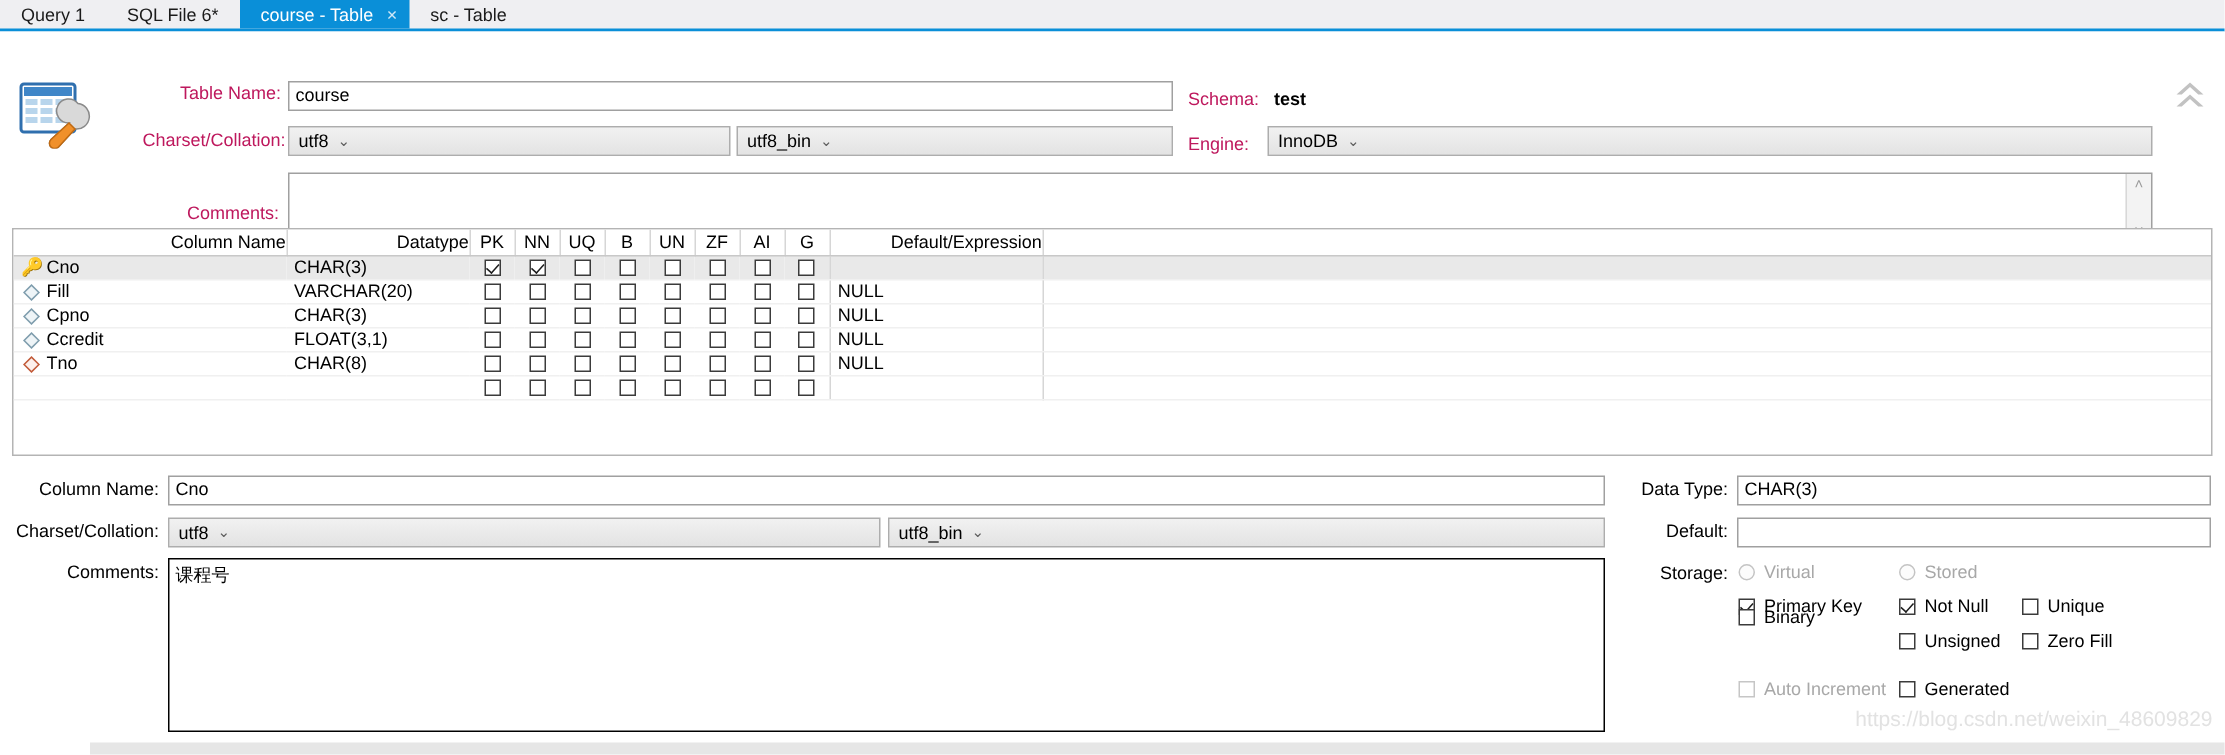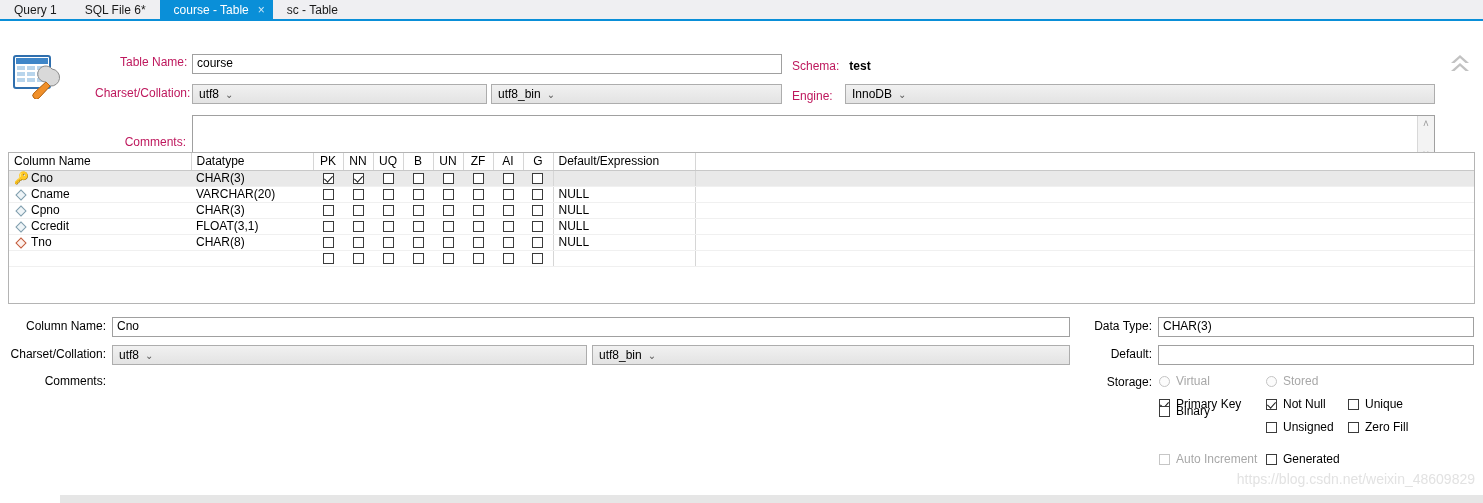--- a/index.html
+++ b/index.html
@@ -131,21 +131,21 @@
     overflow:hidden;
   }
   table.grid {
     border-collapse:collapse;
     width:100%;
     font-size:12px;
     table-layout:fixed;
   }
   table.grid th {
     font-weight:normal;
-    text-align:left;
+    text-align:right;
     height:17px;
     padding:0 0 0 5px;
     border-right:1px solid #d6d6d6;
     border-bottom:1px solid #c8c8c8;
     background:#fff;
     color:#000;
     white-space:nowrap;
   }
   table.grid th.c { text-align:center; padding:0; }
   table.grid td {
@@ -357,21 +357,21 @@
           <td class="c"><span class="cb"></span></td>
           <td class="c"><span class="cb"></span></td>
           <td class="c"><span class="cb"></span></td>
           <td class="c"><span class="cb"></span></td>
           <td class="c"><span class="cb"></span></td>
           <td class="c"><span class="cb"></span></td>
           <td class="defcell"></td>
           <td></td>
         </tr>
         <tr>
-          <td><span class="ico"><span class="dia"></span></span><span>Cname</span></td>
+          <td><span class="ico"><span class="dia"></span></span><span>Fill</span></td>
           <td>VARCHAR(20)</td>
           <td class="c"><span class="cb"></span></td>
           <td class="c"><span class="cb"></span></td>
           <td class="c"><span class="cb"></span></td>
           <td class="c"><span class="cb"></span></td>
           <td class="c"><span class="cb"></span></td>
           <td class="c"><span class="cb"></span></td>
           <td class="c"><span class="cb"></span></td>
           <td class="c"><span class="cb"></span></td>
           <td class="defcell">NULL</td>
@@ -448,20 +448,23 @@
   <div class="combo" style="position:absolute; left:112px; top:33px; width:475px;">
     <span>utf8</span>
     <span class="chev">⌄</span>
   </div>
   <div class="combo" style="position:absolute; left:592px; top:33px; width:478px;">
     <span>utf8_bin</span>
     <span class="chev">⌄</span>
   </div>
 
   <span class="lbl-r" style="left:10px; top:62px; width:96px;">Comments:</span>
+  <div class="ta-comments" style="left:112px; top:60px; width:958px; height:116px;">
+    <span>课程号</span>
+  </div>
 
   <span class="lbl-r" style="left:1080px; top:7px; width:72px;">Data Type:</span>
   <div class="txtinput" style="position:absolute; left:1158px; top:5px; width:316px;">
     <span>CHAR(3)</span>
   </div>
 
   <span class="lbl-r" style="left:1080px; top:35px; width:72px;">Default:</span>
   <div class="txtinput" style="position:absolute; left:1158px; top:33px; width:316px;">
     <span></span>
   </div>

